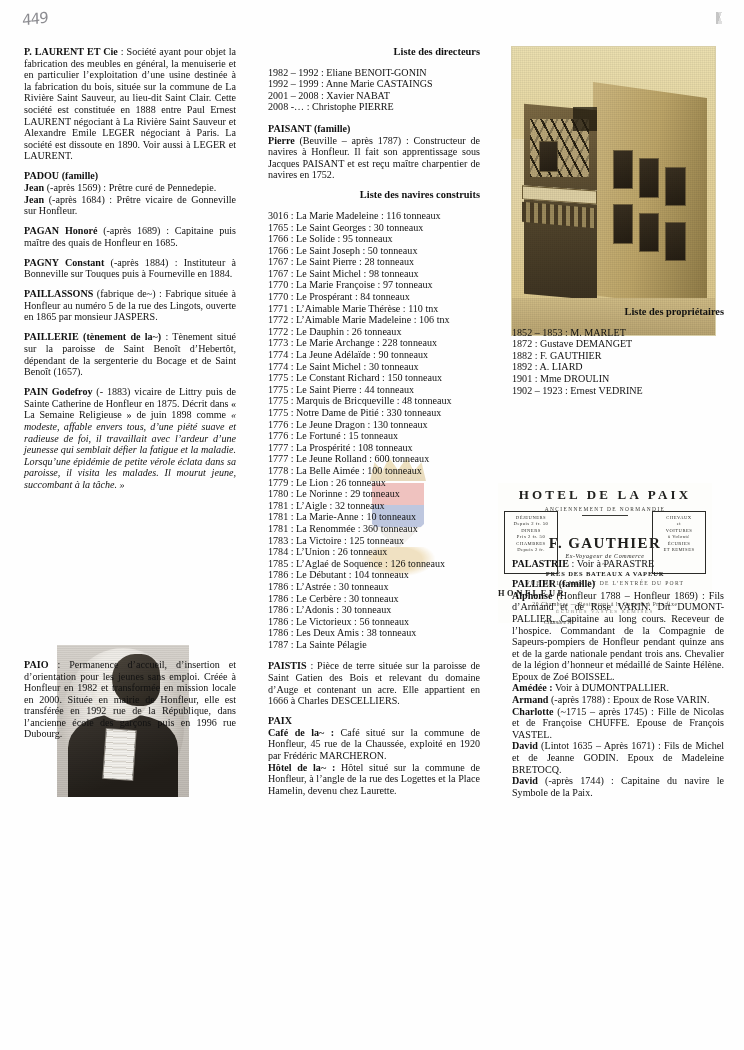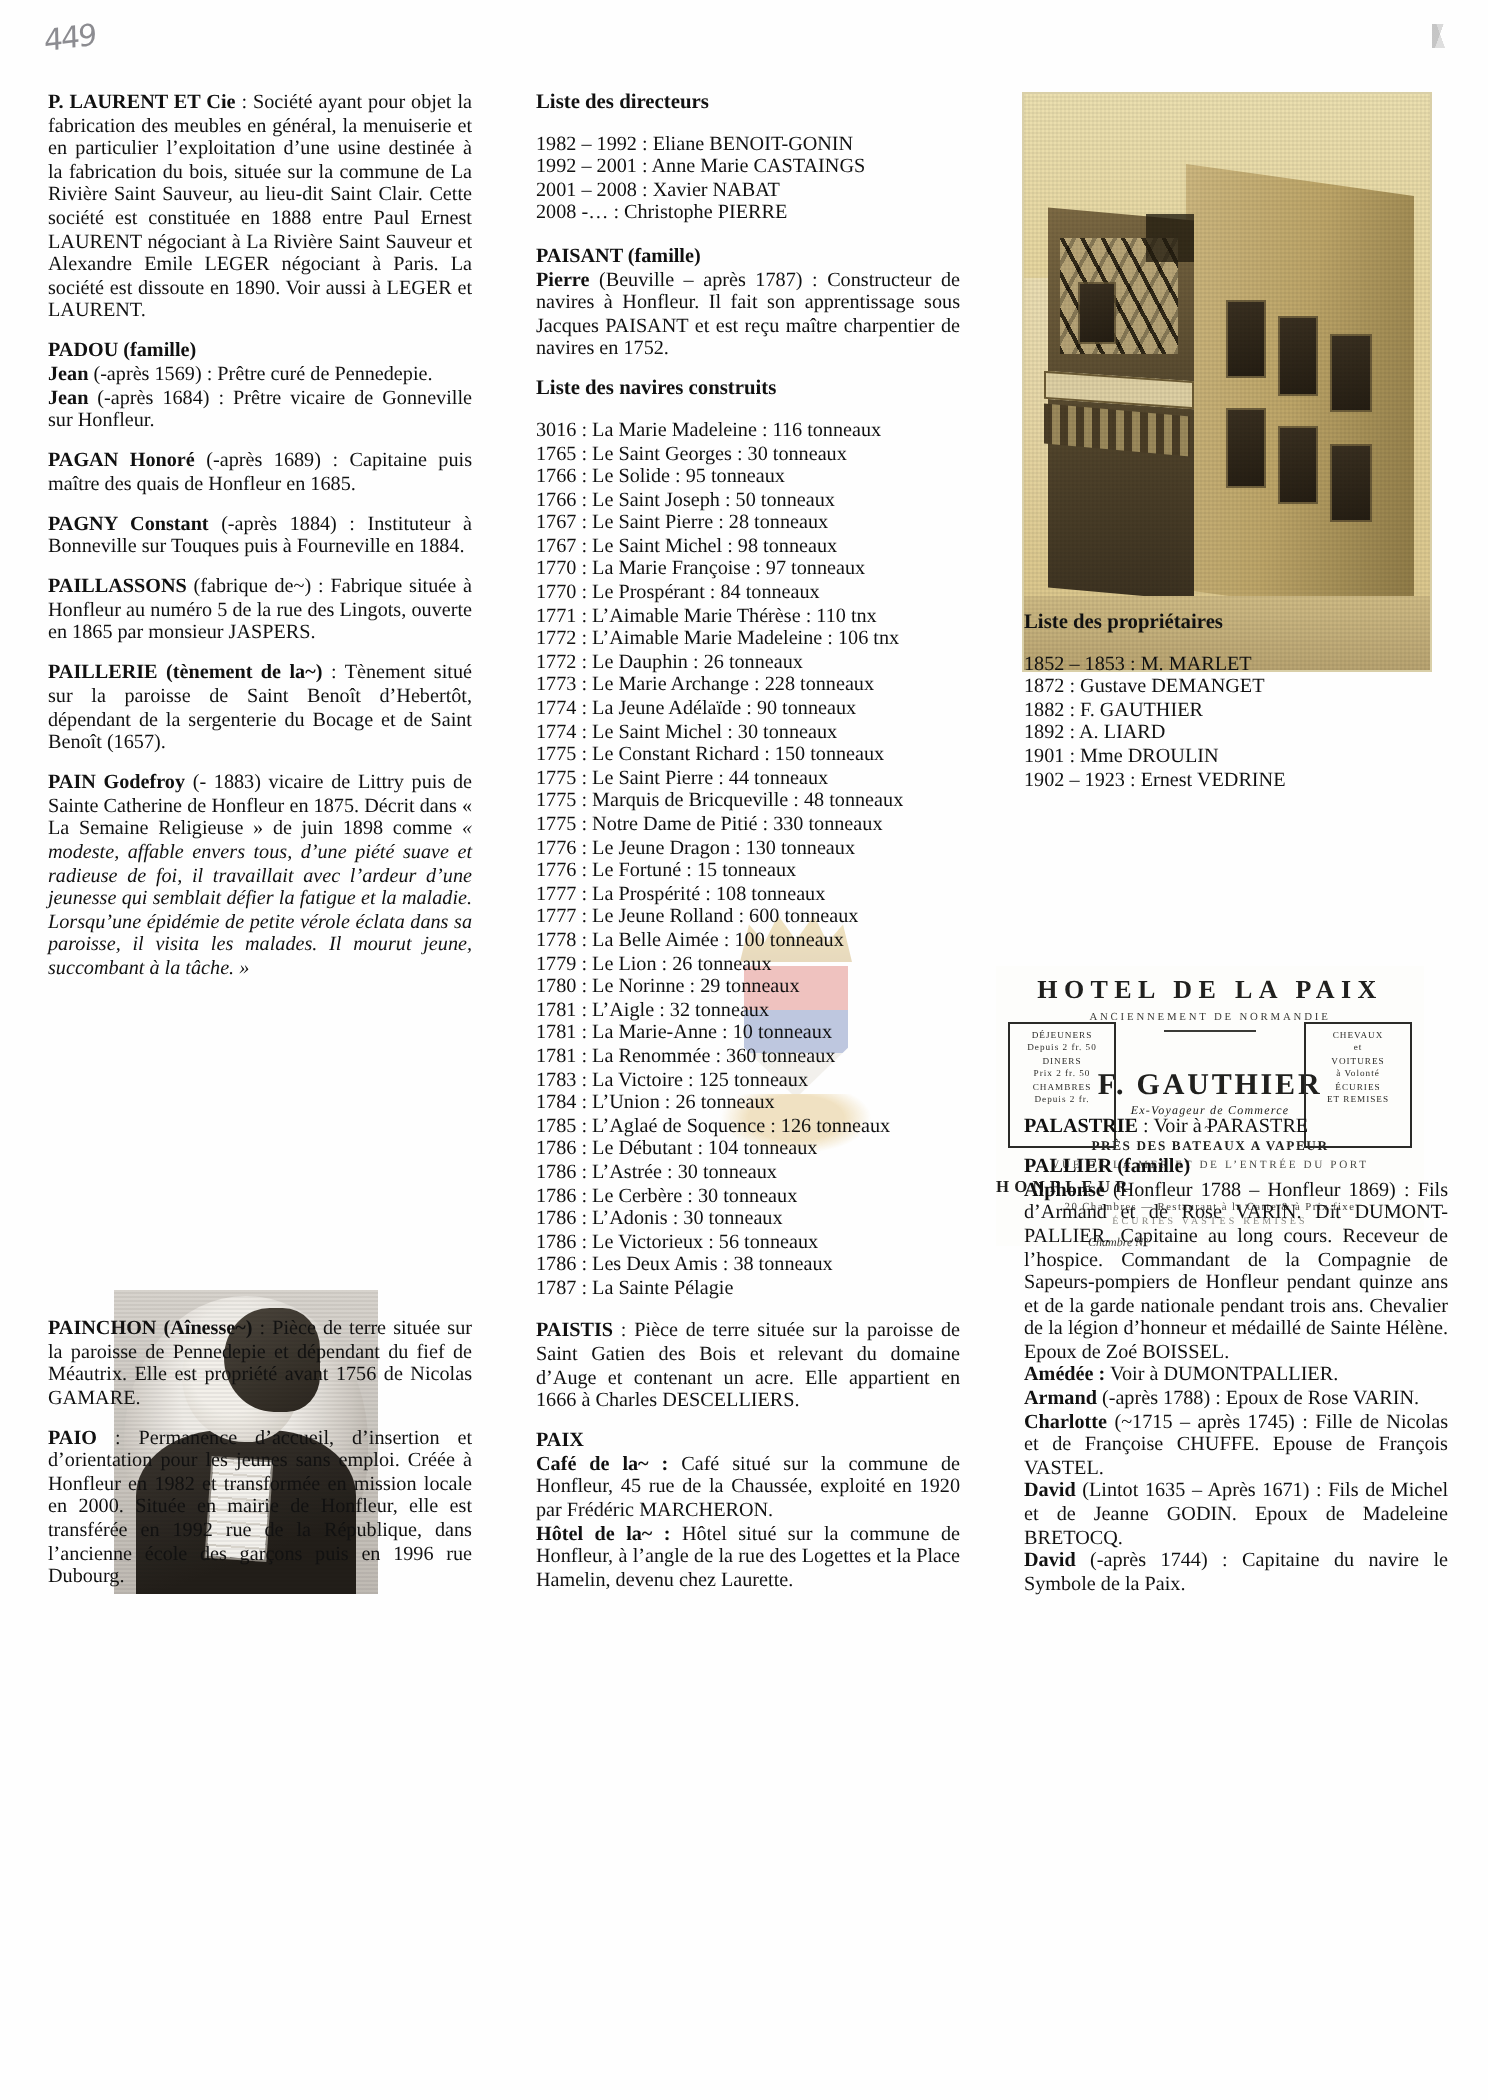--- a/index.html
+++ b/index.html
@@ -60,21 +60,21 @@
   .col-2 { left: 244px; }
   .col-3 { left: 488px; width: 212px; }
 
   .entry { margin-bottom: 8.4px; }
   .entry p { margin: 0; }
   .hdword { font-weight: bold; }
   .sub { font-weight: bold; }
   .ital { font-style: italic; }
 
   .listing-head {
-    text-align: left;
+    text-align: right;
     font-weight: bold;
     font-size: 10.4px;
     margin: 0 0 9px 0;
   }
   .listing {
     margin: 0 0 10px 0;
     text-align: left;
   }
   .listing div { white-space: nowrap; }
 
@@ -378,36 +378,33 @@
       <div class="entry">
         <p><span class="hdword">PAILLERIE (tènement de la~)</span><span> : Tènement situé sur la paroisse de Saint Benoît d’Hebertôt, dépendant de la sergenterie du Bocage et de Saint Benoît (1657).</span></p>
       </div>
 
       <div class="entry">
         <p><span class="hdword">PAIN Godefroy</span><span> (- 1883) vicaire de Littry puis de Sainte Catherine de Honfleur en 1875. Décrit dans « La Semaine Religieuse » de juin 1898 comme </span><span class="ital">« modeste, affable envers tous, d’une piété suave et radieuse de foi, il travaillait avec l’ardeur d’une jeunesse qui semblait défier la fatigue et la maladie. Lorsqu’une épidémie de petite vérole éclata dans sa paroisse, il visita les malades. Il mourut jeune, succombant à la tâche. »</span></p>
       </div>
 
       <div style="height:160px"></div>
 
-      <div class="entry">
-        <p><span class="hdword">PAINCHON (Aînesse~)</span><span> : Pièce de terre située sur la paroisse de Pennedepie et dépendant du fief de Méautrix. Elle est propriété avant 1756 de Nicolas GAMARE.</span></p>
-      </div>
 
       <div class="entry">
         <p><span class="hdword">PAIO</span><span> : Permanence d’accueil, d’insertion et d’orientation pour les jeunes sans emploi. Créée à Honfleur en 1982 et transformée en mission locale en 2000. Située en mairie de Honfleur, elle est transférée en 1992 rue de la République, dans l’ancienne école des garçons puis en 1996 rue Dubourg.</span></p>
       </div>
 
     </div>
 
     <div class="col col-2">
 
       <div class="listing-head">Liste des directeurs</div>
       <div class="listing">
         <div>1982 – 1992 : Eliane BENOIT-GONIN</div>
-        <div>1992 – 2001 : Anne Marie CASTAINGS</div>
+        <div>1992 – 1999 : Anne Marie CASTAINGS</div>
         <div>2001 – 2008 : Xavier NABAT</div>
         <div>2008 -… : Christophe PIERRE</div>
       </div>
 
       <div class="entry">
         <p class="hdword">PAISANT (famille)</p>
         <p><span class="sub">Pierre</span><span> (Beuville – après 1787) : Constructeur de navires à Honfleur. Il fait son apprentissage sous Jacques PAISANT et est reçu maître charpentier de navires en 1752.</span></p>
       </div>
 
       <div class="listing-head">Liste des navires construits</div>

